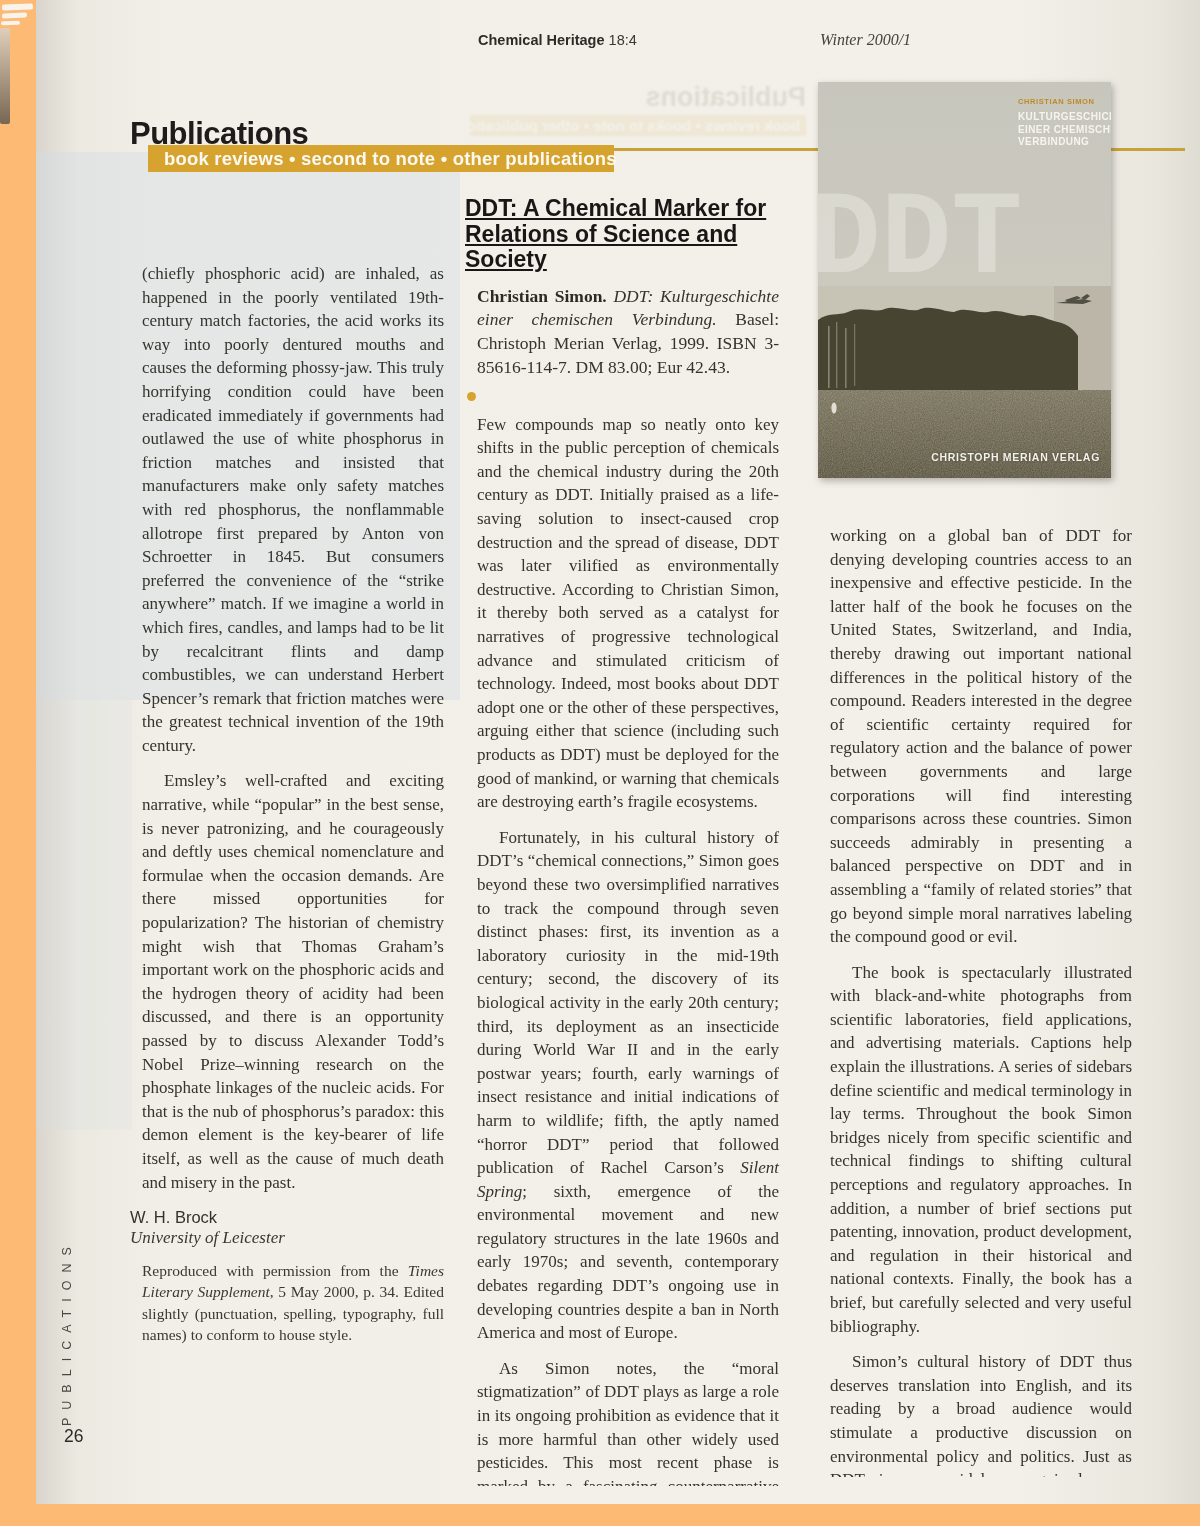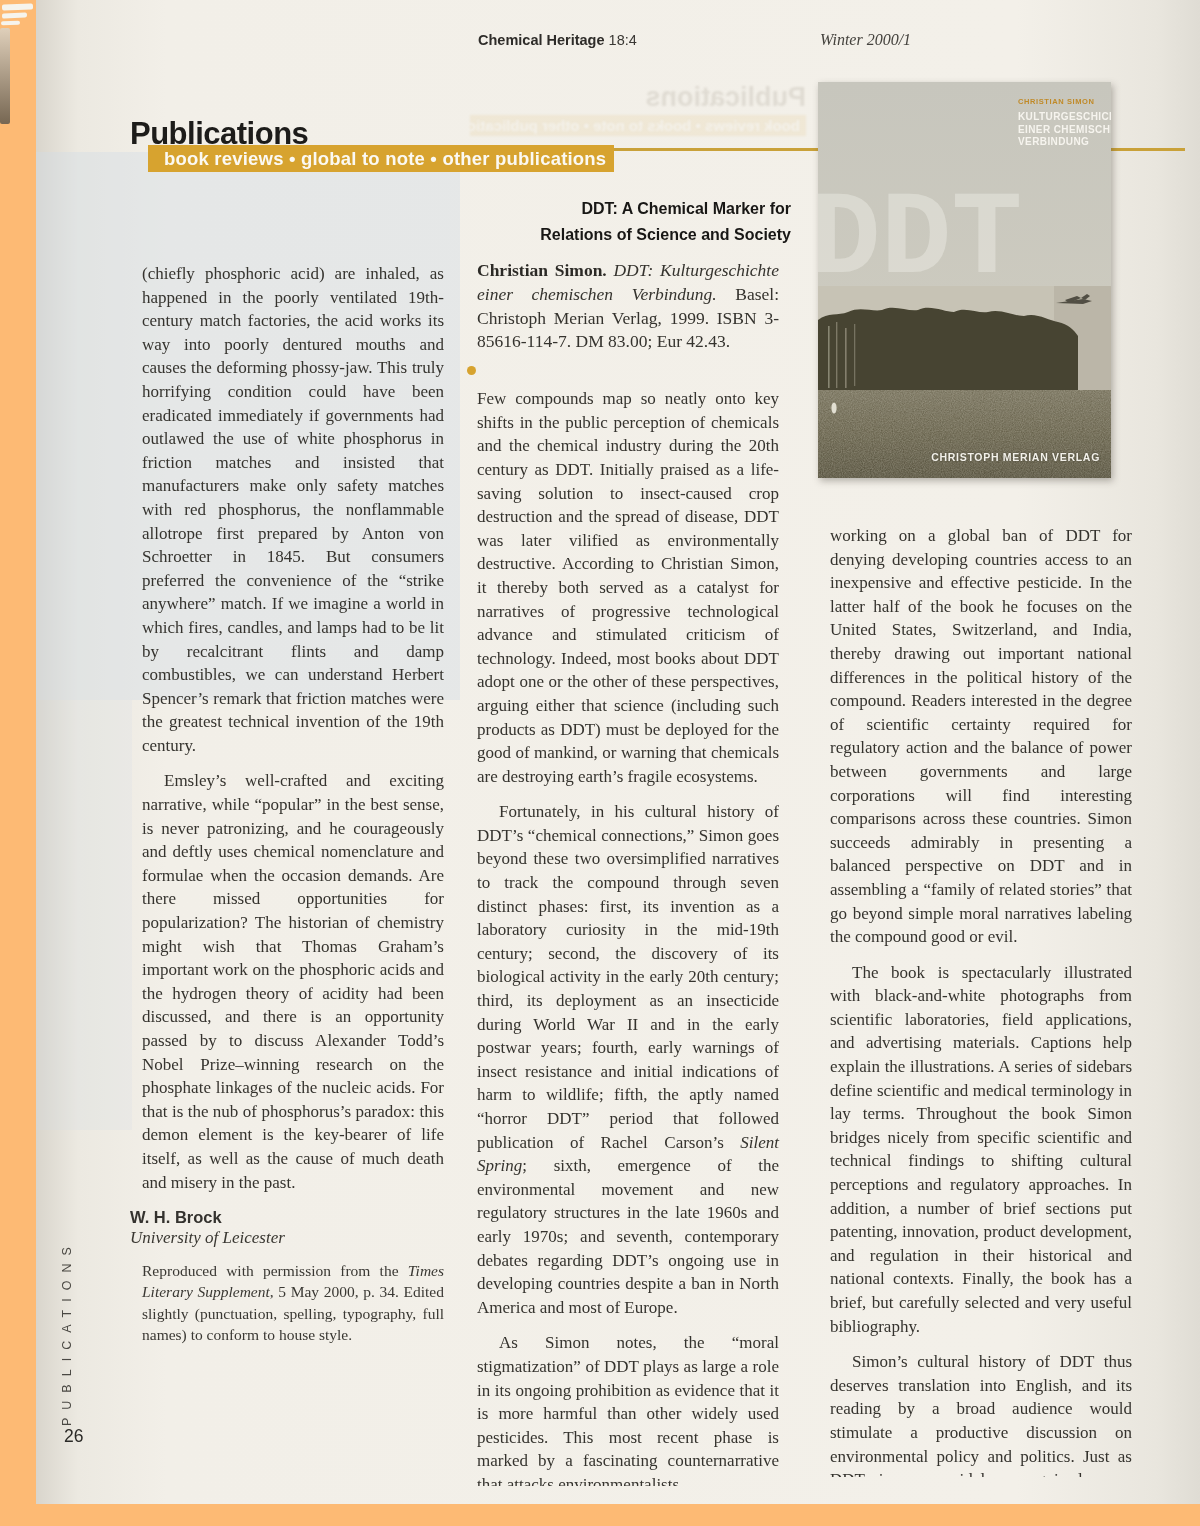--- a/index.html
+++ b/index.html
@@ -42,28 +42,28 @@
                         padding:2px 6px;white-space:nowrap;overflow:hidden;}
 
   
   .col{position:absolute;width:326px;color:#35332e;font-size:17px;line-height:23.6px;}
   .col p{margin:12px;text-align:justify;}
   .col p.indent{text-indent:22px;}
   .col1{left:94px;top:250px;height:1120px;overflow:hidden;}
   .col2{left:429px;top:196px;height:1290px;overflow:hidden;}
   .col3{left:782px;top:512px;height:965px;overflow:hidden;}
 
-  .review-heading{font-family:"Liberation Sans",sans-serif;font-weight:bold;font-size:16px;
-                  line-height:25.5px;color:#181715;white-space:pre-line;margin:0 0 12px 0;text-align:right;}
+  .review-heading{font-family:"Liberation Sans",sans-serif;font-weight:bold;font-size:23px;
+                  line-height:25.5px;color:#181715;white-space:pre-line;margin:0 0 12px 0;text-align:left;text-decoration:underline;}
   .citation{margin:0;text-align:justify;font-size:17.5px;line-height:23.8px;}
   .citation .cit-author{font-weight:bold;color:#2c2a26;}
   .citation .cit-title{font-style:italic;}
   .gold-bullet{display:block;width:9px;height:9px;border-radius:50%;background:#d7a32f;margin:11px 0 10px 2px;}
 
-  .reviewer-name{margin-top:13px;font-family:"Liberation Sans",sans-serif;font-weight:bold;
+  .reviewer-name{margin-top:13px;font-family:"Liberation Sans",sans-serif;font-weight:normal;
                  font-size:16.5px;color:#34322e;line-height:20px;}
   .reviewer-affil{font-style:italic;font-size:17px;line-height:21px;color:#393731;}
   .credit{margin-top:17px;font-size:15.5px;line-height:21.2px;color:#3a3833;text-align:justify;}
 
   
   .side-label{position:absolute;left:24px;top:1208px;height:218px;
               writing-mode:vertical-rl;transform:rotate(180deg);
               font-family:"Liberation Sans",sans-serif;font-size:12.5px;letter-spacing:8px;color:#4a4843;}
   .folio{position:absolute;left:28px;top:1426px;font-family:"Liberation Sans",sans-serif;
          font-weight:normal;font-size:17.5px;color:#2b2a27;}
@@ -106,21 +106,21 @@
     </div>
 
     <div class="journal-ref">
       <b>Chemical Heritage</b>&nbsp;<span>18:4</span>
     </div>
     <div class="season-ref">Winter 2000/1</div>
 
     <div class="pub-heading">Publications</div>
     <div class="gold-rule"></div>
     <div class="gold-bar">
-      <span>book reviews • global to note • other publications</span>
+      <span>book reviews • second to note • other publications</span>
     </div>
 
     <div class="col col1">
       <p>(chiefly phosphoric acid) are inhaled, as happened in the poorly ventilated 19th-century match factories, the acid works its way into poorly dentured mouths and causes the deforming phossy-jaw. This truly horrifying condition could have been eradicated immediately if governments had outlawed the use of white phosphorus in friction matches and insisted that manufacturers make only safety matches with red phosphorus, the nonflammable allotrope first prepared by Anton von Schroetter in 1845. But consumers preferred the convenience of the “strike anywhere” match. If we imagine a world in which fires, candles, and lamps had to be lit by recalcitrant flints and damp combustibles, we can understand Herbert Spencer’s remark that friction matches were the greatest technical invention of the 19th century.</p>
       <p class="indent">Emsley’s well-crafted and exciting narrative, while “popular” in the best sense, is never patronizing, and he courageously and deftly uses chemical nomenclature and formulae when the occasion demands. Are there missed opportunities for popularization? The historian of chemistry might wish that Thomas Graham’s important work on the phosphoric acids and the hydrogen theory of acidity had been discussed, and there is an opportunity passed by to discuss Alexander Todd’s Nobel Prize–winning research on the phosphate linkages of the nucleic acids. For that is the nub of phosphorus’s paradox: this demon element is the key-bearer of life itself, as well as the cause of much death and misery in the past.</p>
       <div class="reviewer-name">W. H. Brock</div>
       <div class="reviewer-affil">University of Leicester</div>
       <p class="credit"><span>Reproduced with permission from the </span><i>Times Literary Supplement</i><span>, 5 May 2000, p. 34. Edited slightly (punctuation, spelling, typography, full names) to conform to house style.</span></p>
     </div>
 

